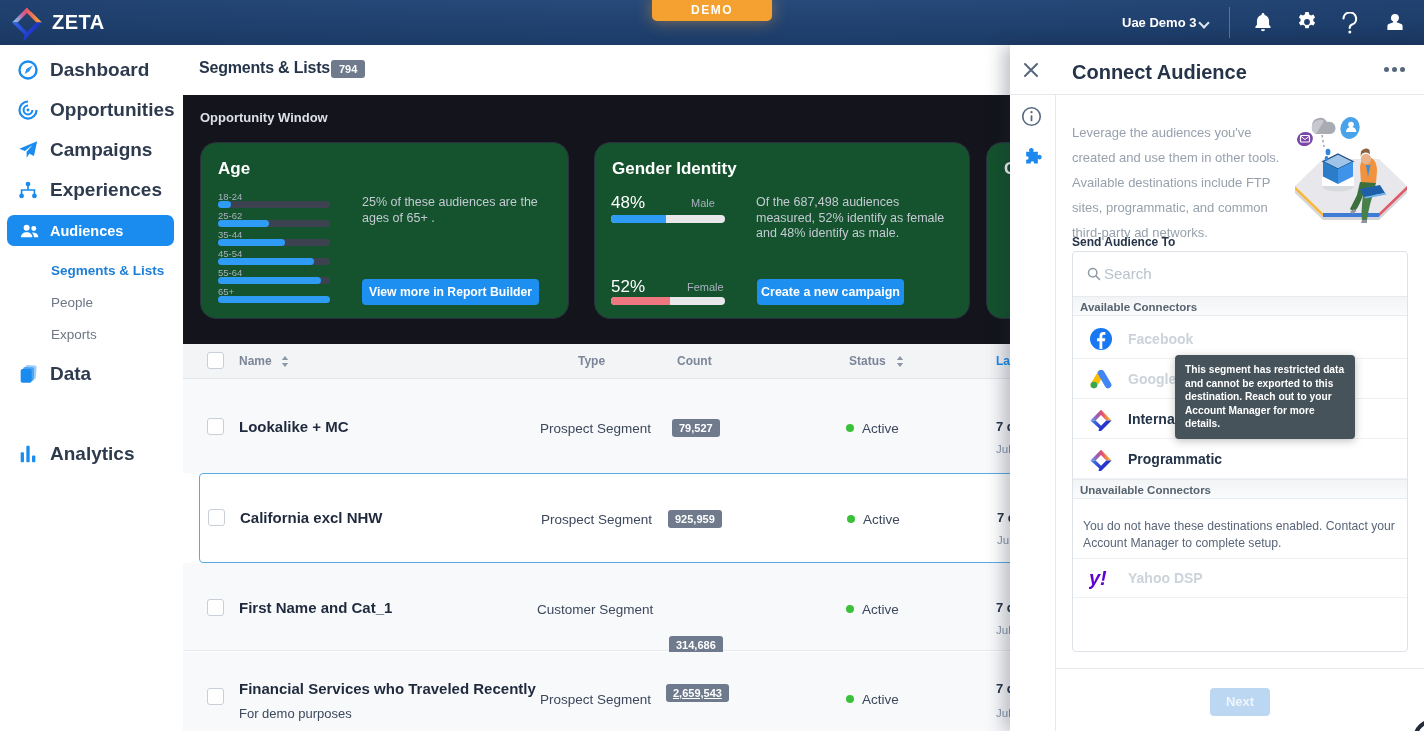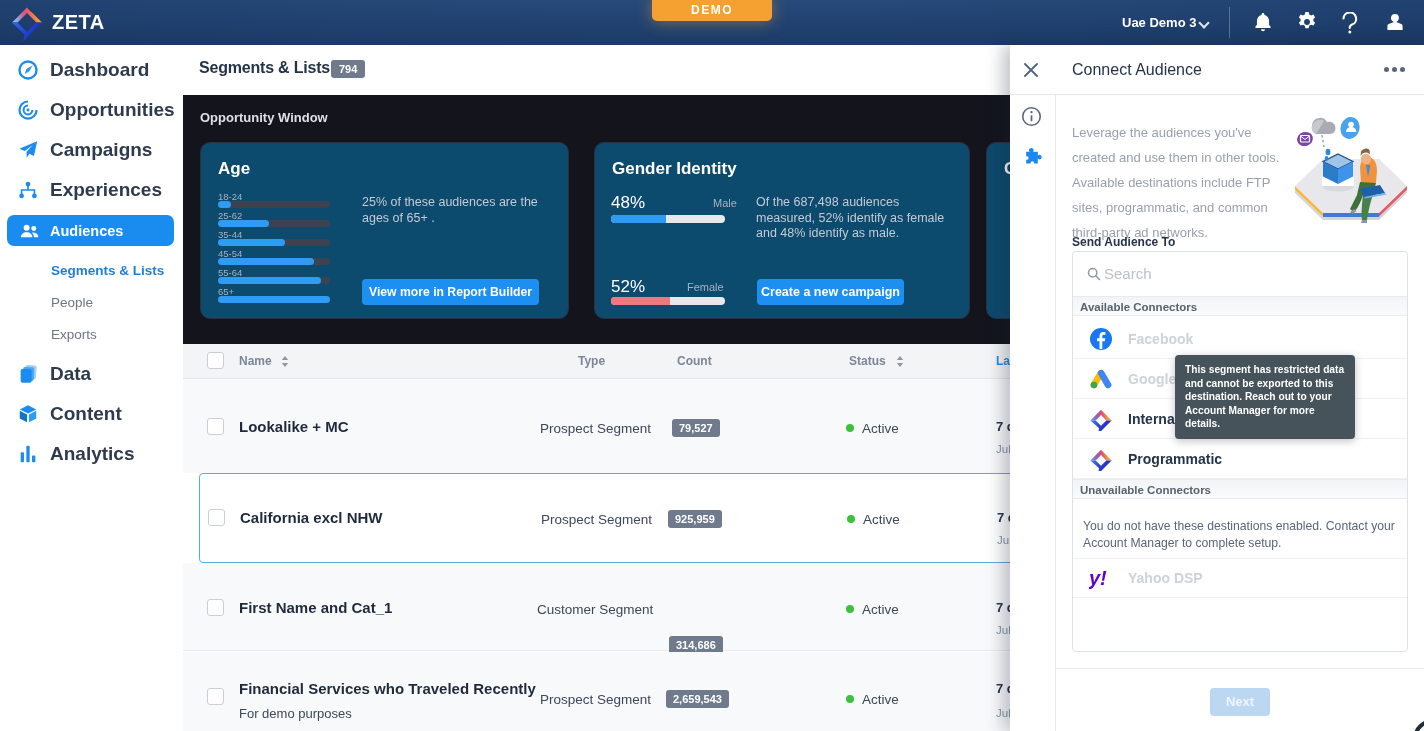--- a/index.html
+++ b/index.html
@@ -27,21 +27,21 @@
 .sub-active { color:#1f7fd6; font-weight:bold; }
 
 
 .main { position:absolute; left:183px; top:45px; width:827px; height:686px; background:#fff; overflow:hidden; }
 .mc-title { position:absolute; left:16px; top:14px; font-size:16px; letter-spacing:-0.2px; font-weight:bold; color:#253449; }
 .badge-794 { position:absolute; left:148px; top:15px; background:#6f7a8c; color:#fff; font-size:11px; font-weight:bold; border-radius:3px; padding:3px 8px; }
 
 
 .dark { position:absolute; left:0; top:50px; width:827px; height:294px; background:#13141c; }
 .dark-title { position:absolute; left:17px; top:15px; font-size:13px; font-weight:bold; color:#dde1e7; }
-.card { position:absolute; top:47px; height:177px; background:#0c4a6e; border:1px solid #2a3040; border-radius:10px; }
+.card { position:absolute; top:47px; height:177px; background:#14532d; border:1px solid #2a3040; border-radius:16px; }
 .card-title { position:absolute; left:17px; top:16px; font-size:17px; font-weight:bold; color:#fff; }
 .card-txt { position:absolute; font-size:12.5px; line-height:16px; color:#c4cad4; }
 .card-btn { position:absolute; background:#1d8ff1; border-radius:4px; color:#fff; font-size:12.5px; font-weight:bold; text-align:center; }
 .bar-lbl { position:absolute; left:17px; font-size:9.5px; color:#a9b1bf; }
 .bar-track { position:absolute; left:17px; width:112px; height:7px; background:#3c4250; border-radius:3.5px; }
 .bar-fill { height:7px; background:#2e9bf5; border-radius:3.5px; }
 .gpct { position:absolute; font-size:17px; color:#fff; }
 .glbl { position:absolute; font-size:11px; color:#a9b1bf; }
 .gtrack { position:absolute; width:114px; height:8px; background:#e8e8ea; border-radius:4px; }
 .gfill { height:8px; border-radius:4px 0 0 4px; }
@@ -57,21 +57,21 @@
 .tdot { position:absolute; width:8px; height:8px; border-radius:50%; background:#3cc13b; }
 .tstat { position:absolute; font-size:13.5px; color:#3c485c; }
 .tdate1 { position:absolute; left:813px; font-size:13px; font-weight:bold; color:#253449; white-space:nowrap; }
 .tdate2 { position:absolute; left:813px; font-size:11.5px; color:#8493a8; white-space:nowrap; }
 .cbx { position:absolute; left:24px; width:17px; height:17px; border:1px solid #c9cfd6; border-radius:3px; background:#fff; }
 .sortic { position:absolute; width:8px; height:11px; }
 
 
 .panel { position:absolute; left:1010px; top:45px; width:414px; height:686px; background:#fff; box-shadow:-7px 0 16px rgba(25,35,55,.28); }
 .p-head { position:absolute; left:0; top:0; width:414px; height:50px; border-bottom:1px solid #e5e8ec; }
-.p-title { position:absolute; left:62px; top:16px; font-size:16px; font-weight:normal; color:#253449; }
+.p-title { position:absolute; left:62px; top:16px; font-size:20px; font-weight:bold; color:#253449; }
 .p-strip { position:absolute; left:0; top:50px; width:46px; height:636px; border-right:1px solid #e5e8ec; }
 .p-body { position:absolute; left:46px; top:50px; width:368px; height:636px; }
 .p-para { position:absolute; left:16px; top:25px; width:222px; font-size:13px; line-height:25px; color:#97a1ad; }
 .p-sendto { position:absolute; left:16px; top:140px; font-size:12px; font-weight:bold; color:#253449; }
 .p-box { position:absolute; left:16px; top:156px; width:336px; height:401px; border:1px solid #dde2e8; border-radius:4px; }
 .p-search-ph { position:absolute; left:31px; top:13px; font-size:15px; color:#b9c1cb; }
 .sec-hdr { position:absolute; left:0; width:334px; height:20px; background:linear-gradient(180deg,#f2f4f6,#fafbfc); border-top:1px solid #e9ecef; border-bottom:1px solid #e9ecef; font-size:11.5px; font-weight:bold; color:#57636f; line-height:21px; padding-left:7px; }
 .conn-row { position:absolute; left:0; width:334px; height:40px; border-bottom:1px solid #eef0f3; }
 .conn-lbl { position:absolute; left:55px; top:50%; transform:translateY(-50%); font-size:14px; font-weight:bold; }
 .lbl-on { color:#253449; } .lbl-off { color:#ccd3da; }
@@ -199,28 +199,20 @@
 
   <div class="side-item" style="top:309px">
     <svg width="22" height="22" viewBox="0 0 24 24">
       <rect x="9" y="2.5" width="12" height="15" rx="2" fill="#9ecdf7" transform="rotate(4 15 10)"></rect>
       <rect x="6.5" y="4.5" width="12" height="15" rx="2" fill="#4da5f2" transform="rotate(2 12 12)"></rect>
       <rect x="4" y="6.5" width="12" height="15" rx="2" fill="#1a8cf0"></rect>
     </svg>
     <div class="lbl">Data</div>
   </div>
 
-  <div class="side-item" style="top:349px">
-    <svg width="22" height="22" viewBox="0 0 24 24">
-      <path d="M12 2.5 L21 7 L12 11.5 L3 7 Z" fill="#1a8cf0"></path>
-      <path d="M3 8.5 L11 12.6 V21 L3 17 Z" fill="#1273cd"></path>
-      <path d="M21 8.5 L13 12.6 V21 L21 17 Z" fill="#2e9bf5"></path>
-    </svg>
-    <div class="lbl">Content</div>
-  </div>
 
   <div class="side-item" style="top:389px">
     <svg width="22" height="22" viewBox="0 0 24 24" fill="#1a8cf0">
       <rect x="4" y="10" width="3.6" height="11" rx="1"></rect>
       <rect x="10.2" y="3" width="3.6" height="18" rx="1"></rect>
       <rect x="16.4" y="13.5" width="3.6" height="7.5" rx="1"></rect>
     </svg>
     <div class="lbl">Analytics</div>
   </div>
 </div>
@@ -258,21 +250,21 @@
         <div class="bar-track" style="top:153px">
           <div class="bar-fill" style="width:112px"></div>
         </div>
       <div class="card-txt" style="left:161px;top:51px;width:182px;line-height:16px;">25% of these audiences are the ages of 65+ .</div>
       <div class="card-btn" style="left:161px;top:136px;width:177px;height:26px;line-height:26px;font-size:12.2px;">View more in Report Builder</div>
     </div>
 
     <div class="card" style="left:411px;width:376px;">
       <div class="card-title">Gender Identity</div>
       <div class="gpct" style="left:16px;top:50px;">48%</div>
-      <div class="glbl" style="left:118px;top:54px;">Male</div>
+      <div class="glbl" style="left:96px;top:54px;">Male</div>
       <div class="gtrack" style="left:16px;top:72px;">
           <div class="gfill" style="width:55px;background:#2e9bf5;"></div>
         </div>
       <div class="gpct" style="left:16px;top:134px;">52%</div>
       <div class="glbl" style="left:92px;top:138px;">Female</div>
       <div class="gtrack" style="left:16px;top:154px;">
           <div class="gfill" style="width:59px;background:#ee7780;"></div>
         </div>
       <div class="card-txt" style="left:161px;top:52px;width:196px;line-height:15.5px;">Of the 687,498 audiences measured, 52% identify as female and 48% identify as male.</div>
       <div class="card-btn" style="left:162px;top:136px;width:147px;height:26px;line-height:26px;">Create a new campaign</div>
@@ -331,21 +323,21 @@
     <div class="tstat" style="left:679px;top:39px;">Active</div>
     <div class="tdate1" style="top:37px">7 days ago</div>
     <div class="tdate2" style="top:61px">Jul 22, 2022</div>
   </div>
 
   <div class="trow" style="top:607px;height:79px;">
     <div class="cbx" style="top:36px"></div>
     <div class="tname" style="top:28px">Financial Services who Traveled Recently</div>
     <div class="tsub" style="top:54px">For demo purposes</div>
     <div class="ttype" style="left:357px;top:40px;">Prospect Segment</div>
-    <div class="tbadge" style="left:483px;top:38px;">2,659,543</div>
+    <div class="tbadge" style="left:483px;top:32px;text-decoration:underline;">2,659,543</div>
     <div class="tdot" style="left:663px;top:43px;"></div>
     <div class="tstat" style="left:679px;top:40px;">Active</div>
     <div class="tdate1" style="top:29px">7 days ago</div>
     <div class="tdate2" style="top:55px">Jul 22, 2022</div>
   </div>
 </div>
 
 <div class="panel">
   <div class="p-head">
 

